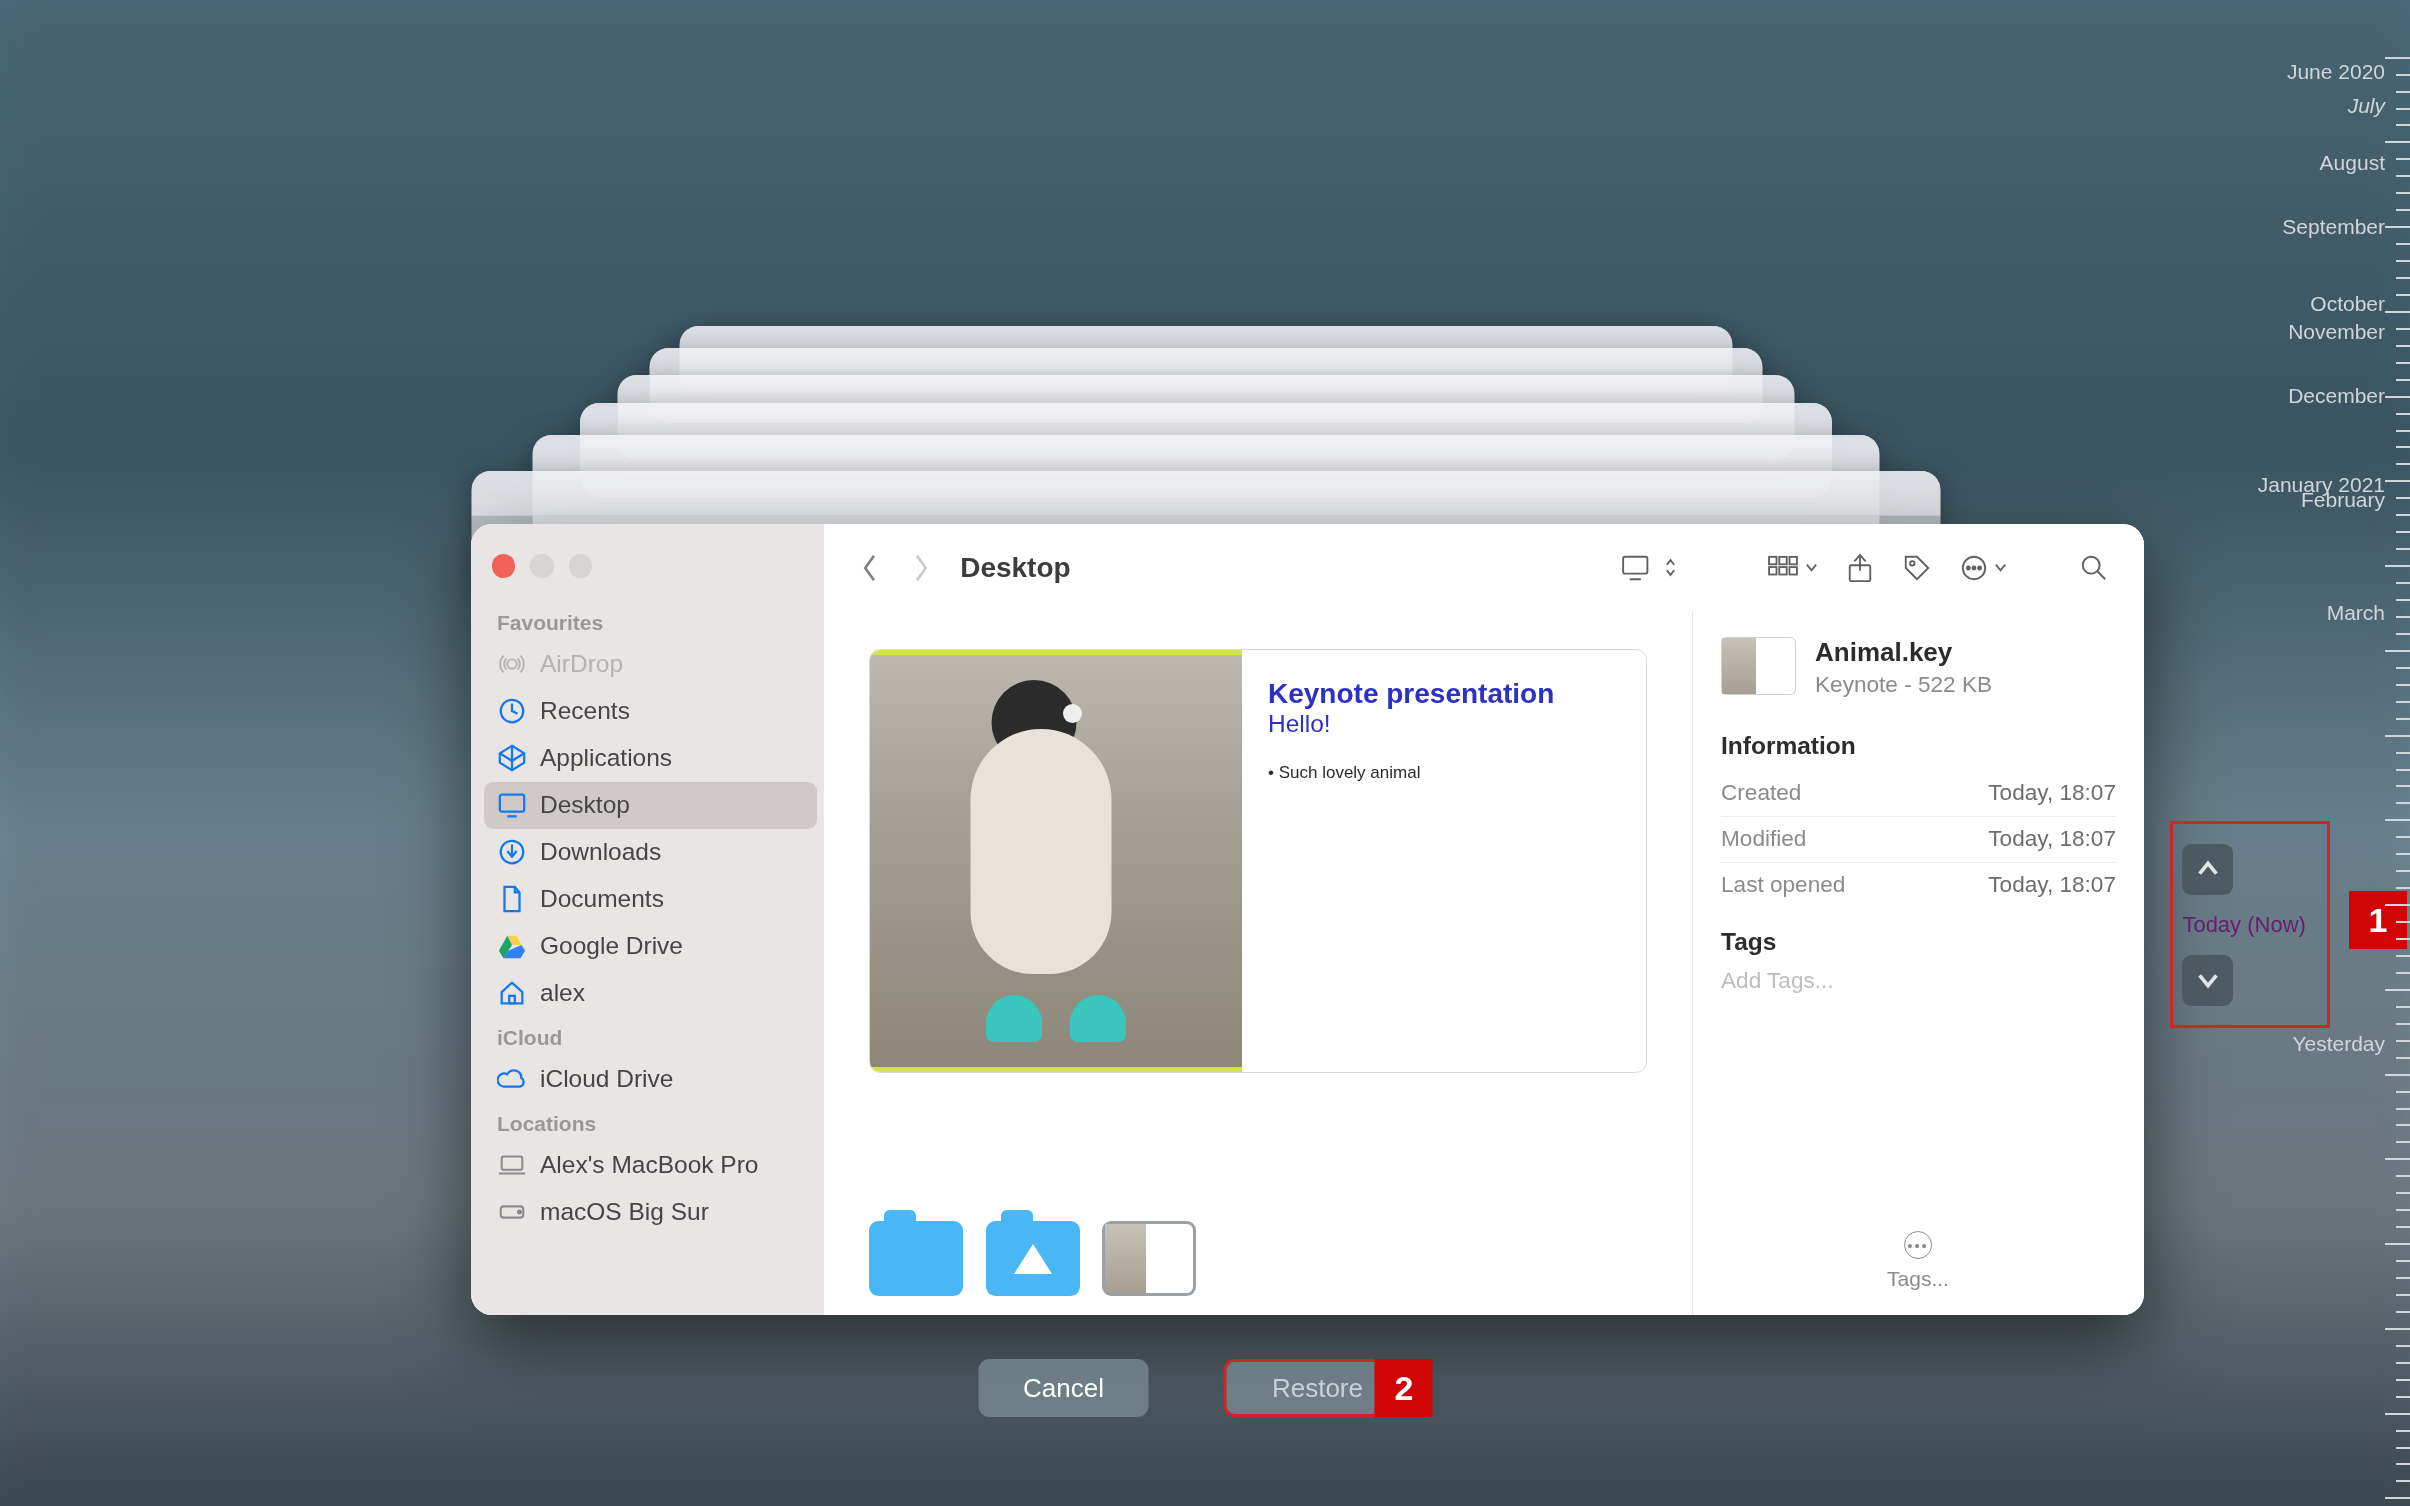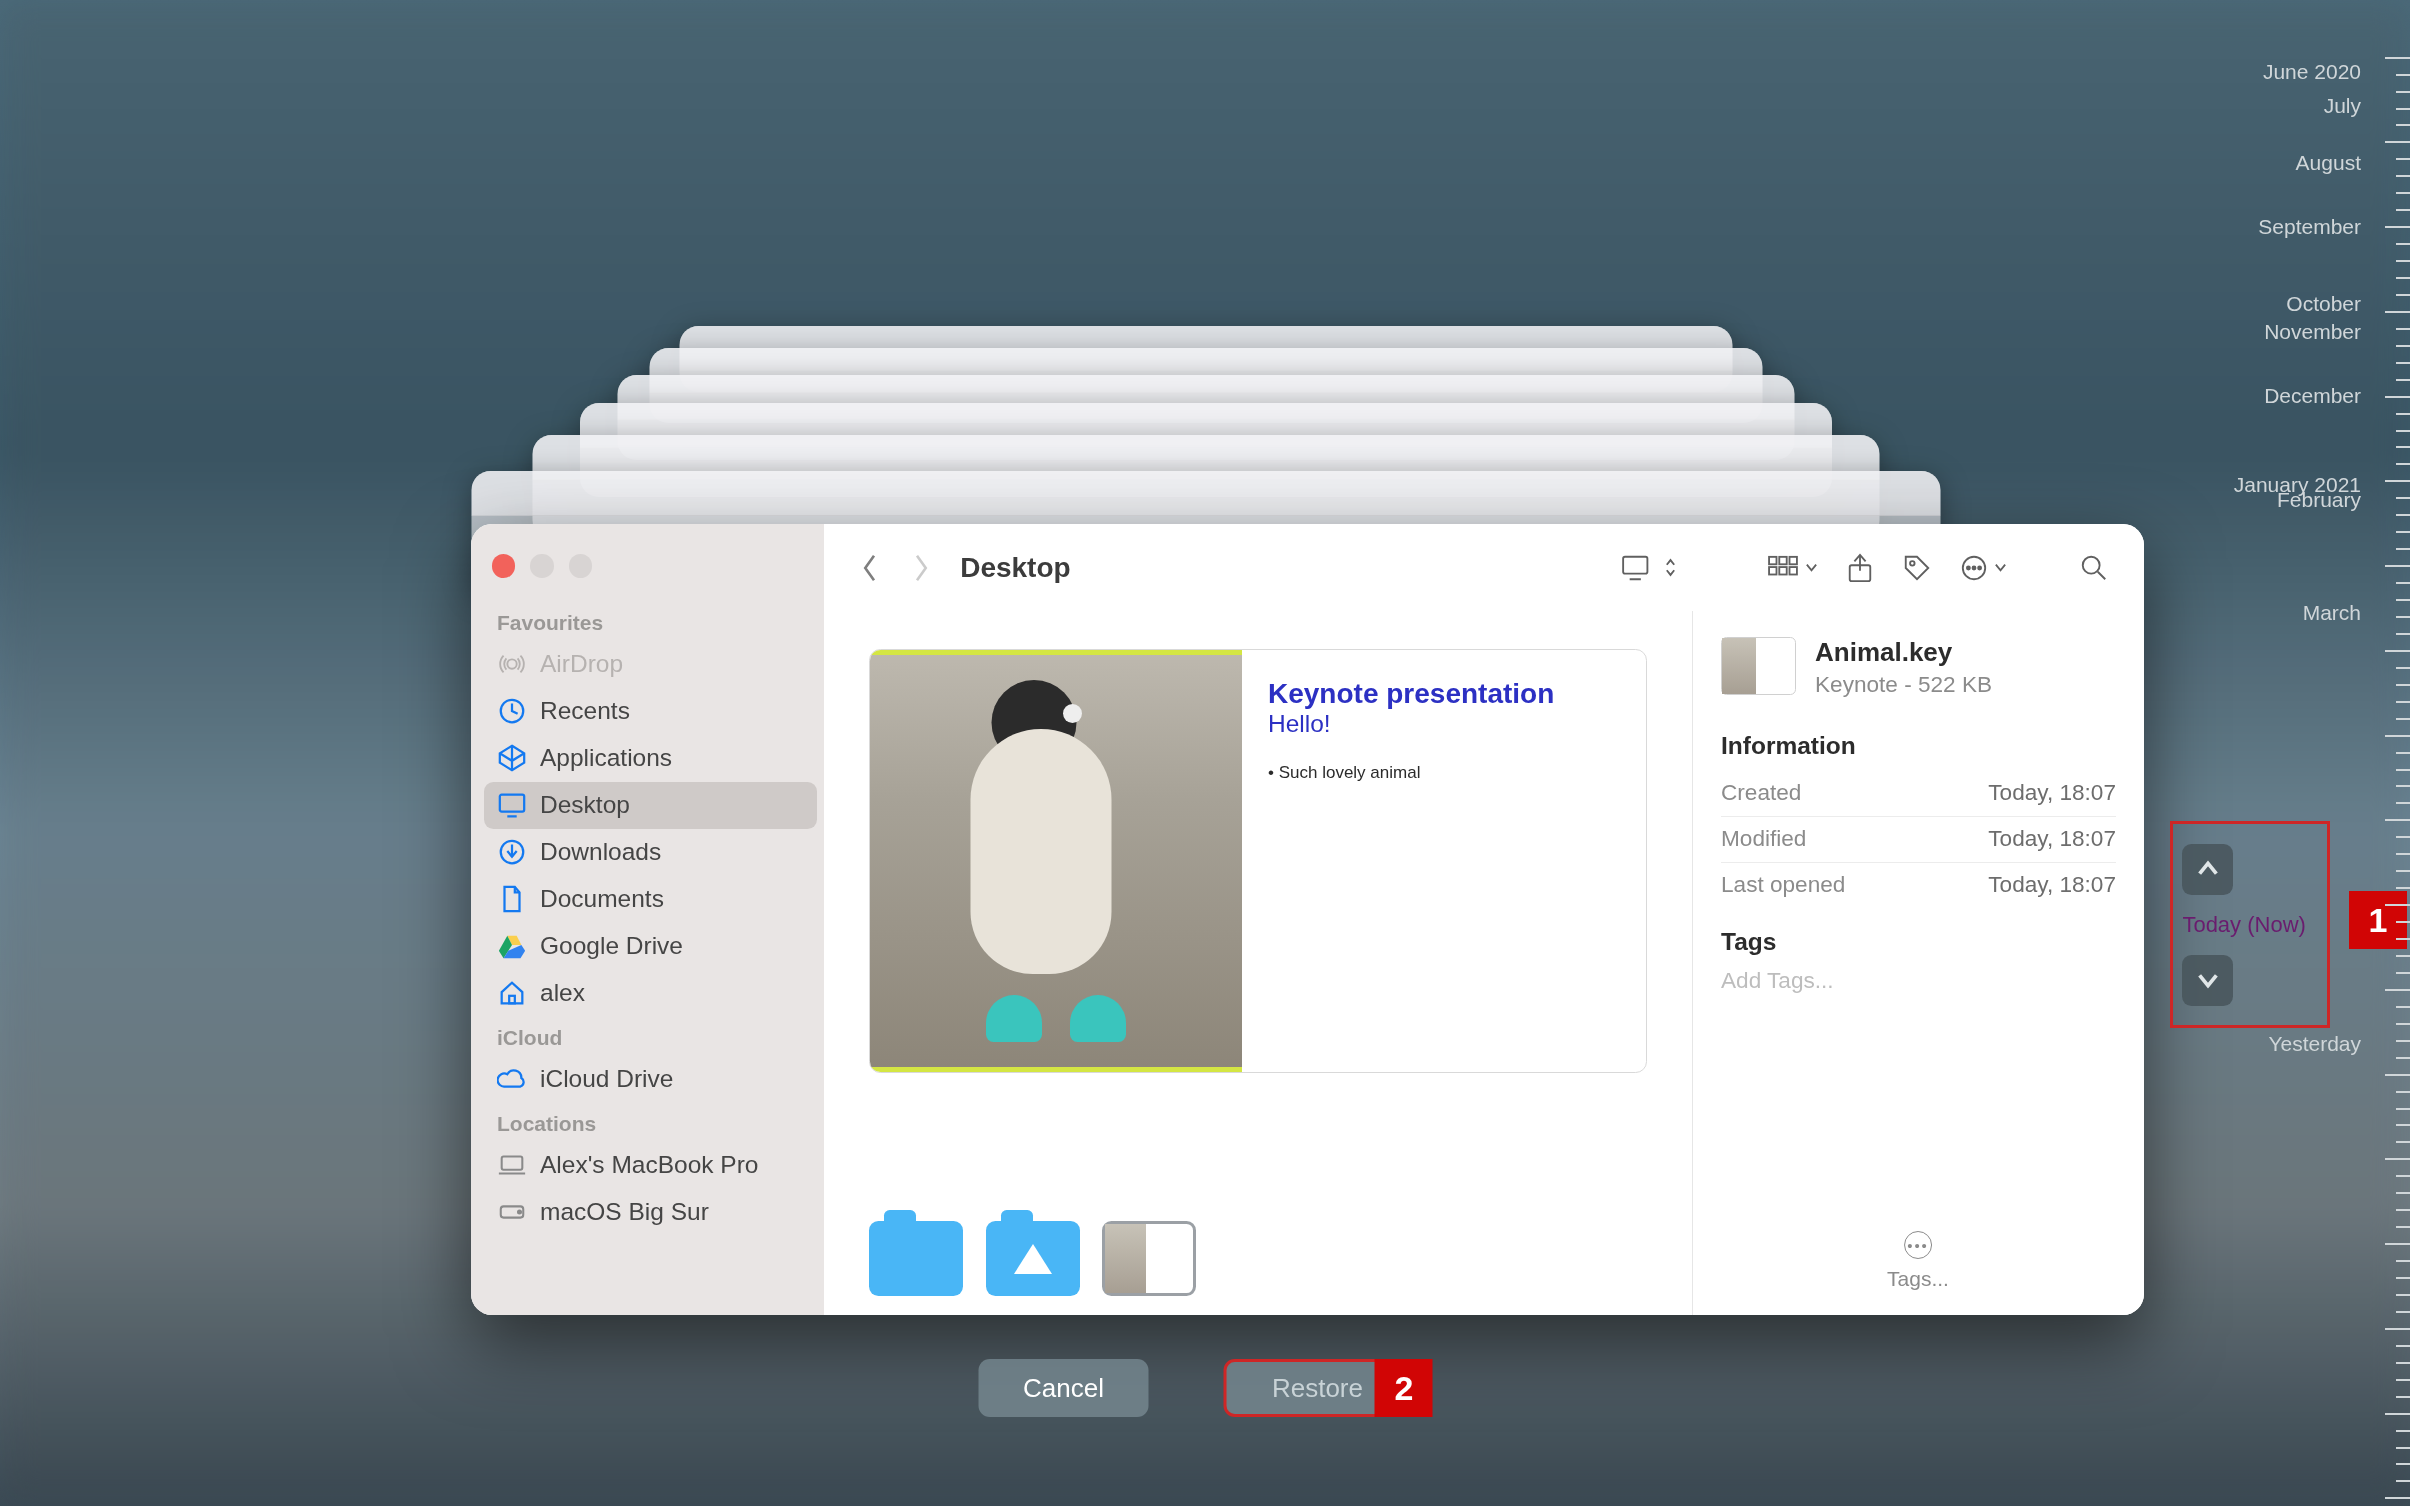--- a/index.html
+++ b/index.html
@@ -69,21 +69,21 @@
 .bbtn.restore{color:#c7d2d7;border:3.8px solid #d22}
 .callout{width:58px;height:58px;background:#e30000;color:#fff;font-size:34px;font-weight:700;display:flex;align-items:center;justify-content:center;margin-left:-36px}
 
 .nav-panel{position:absolute;left:2170px;top:821px;width:160px;height:207px;border:3.8px solid #d22;display:flex;flex-direction:column;align-items:flex-start;justify-content:center;gap:17px;padding:9.4px}
 .nav-panel .arrow{width:51px;height:51px;background:rgba(70,85,92,.85);border-radius:9.4px;display:flex;align-items:center;justify-content:center;cursor:pointer}
 .nav-panel .arrow svg{width:26px;height:26px;stroke:#dfe6e8;stroke-width:4;fill:none}
 .nav-panel .lbl{color:#701a75;font-size:22px}
 .callout1{position:absolute;left:2349px;top:891px;width:58px;height:58px;background:#e30000;color:#fff;font-size:34px;font-weight:700;display:flex;align-items:center;justify-content:center}
 
 .timeline{position:absolute;right:0;top:19px;bottom:19px;width:217px;color:#cfd6da;font-size:21px;text-align:right}
-.timeline .entry{position:absolute;right:50px;white-space:nowrap}
+.timeline .entry{position:absolute;right:26px;white-space:nowrap}
 .timeline .tick-col{position:absolute;right:0;top:0;bottom:0;width:32px}
 .timeline .tick{position:absolute;right:0;height:1.9px;background:#cfd6da}
 </style>
 </head>
 <body>
 
 <div class="bg-blur"></div>
 
 <div class="stacked" style="top:326px;width:1053px;height:66px">
     <div class="tb"></div>
@@ -463,21 +463,21 @@
       <div class="tick" style="top: 1377px; width: 15px;"></div>
       <div class="tick" style="top: 1394px; width: 26px;"></div>
       <div class="tick" style="top: 1411px; width: 15px;"></div>
       <div class="tick" style="top: 1428px; width: 15px;"></div>
       <div class="tick" style="top: 1444px; width: 15px;"></div>
       <div class="tick" style="top: 1461px; width: 15px;"></div>
       <div class="tick" style="top: 1478px; width: 26px;"></div>
     </div>
   <div id="timeline-entries">
       <div class="entry" style="top: 41px;">June 2020</div>
-      <div class="entry" style="top: 75px;">July</div>
+      <div class="entry" style="top: 75px; font-style: italic;">July</div>
       <div class="entry" style="top: 132px;">August</div>
       <div class="entry" style="top: 196px;">September</div>
       <div class="entry" style="top: 273px;">October</div>
       <div class="entry" style="top: 301px;">November</div>
       <div class="entry" style="top: 365px;">December</div>
       <div class="entry" style="top: 426px; margin-top: 28px;">January 2021</div>
       <div class="entry" style="top: 469px;">February</div>
       <div class="entry" style="top: 582px;">March</div>
       <div class="entry" style="top: 1013px;">Yesterday</div>
     </div>

